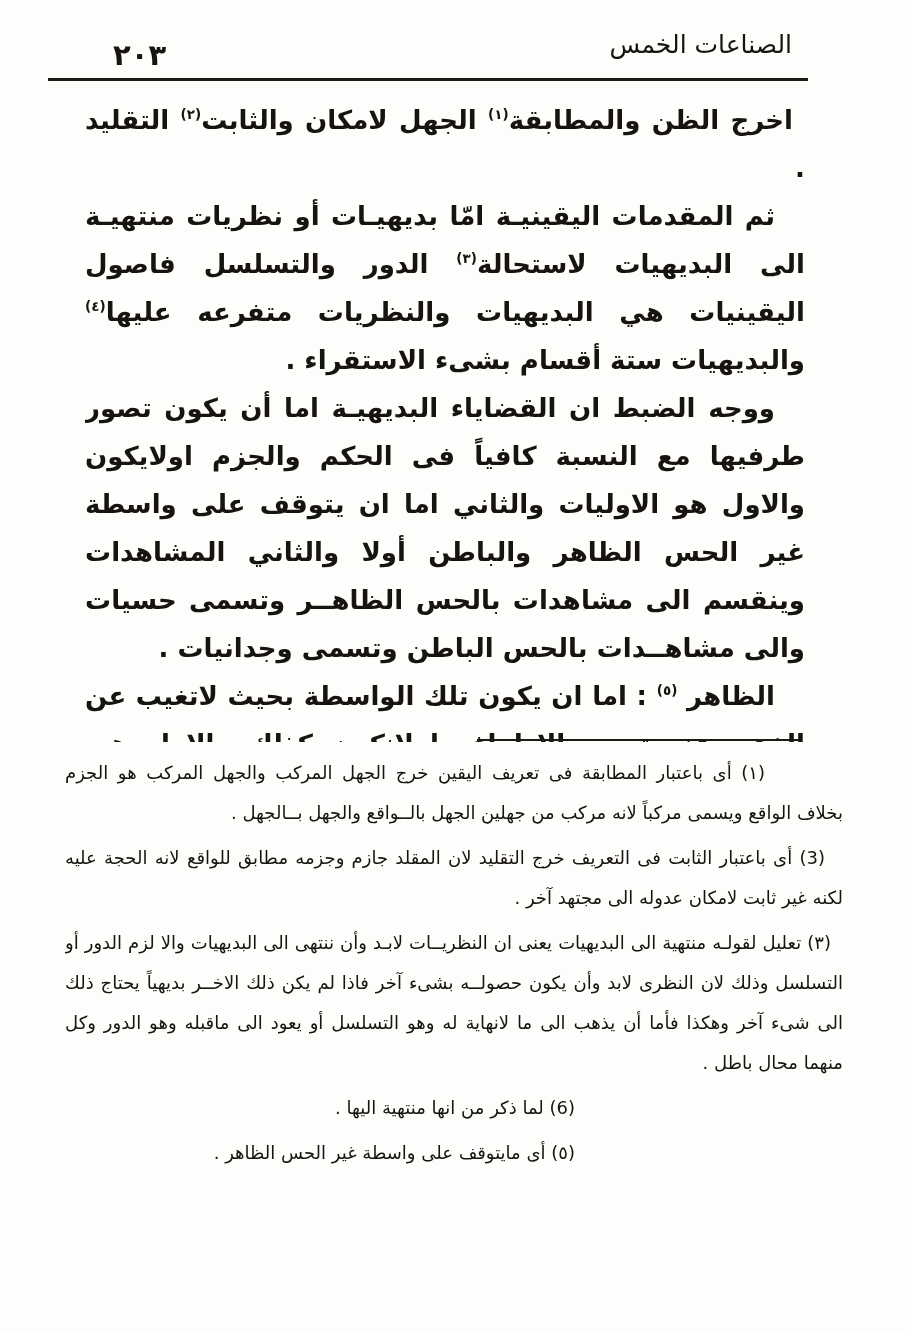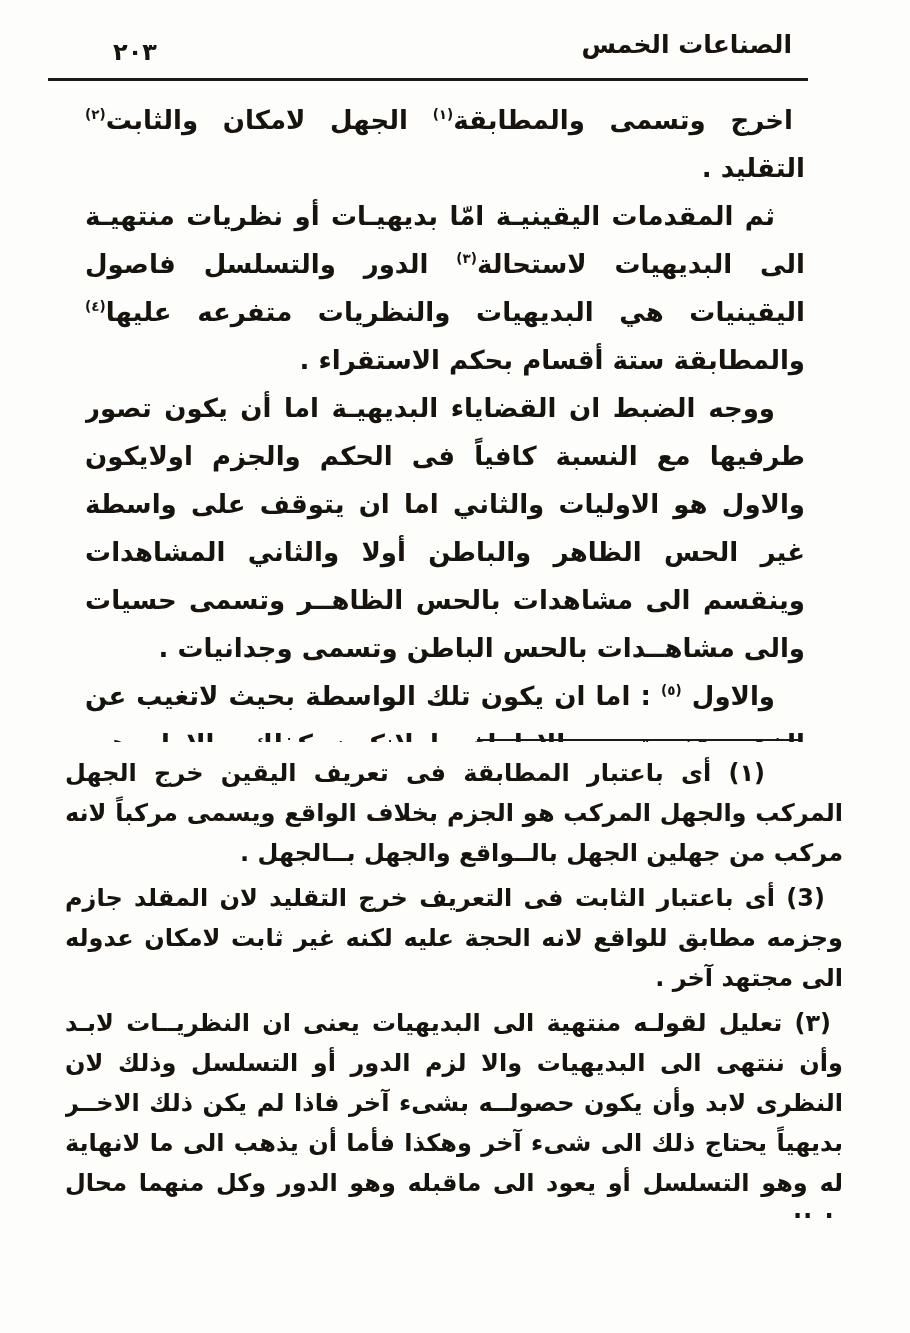--- a/index.html
+++ b/index.html
@@ -9,26 +9,26 @@
     margin:0 auto;
     background:#fdfdfb;
     color:#17130e;
     font-family:"DejaVu Sans",sans-serif;
     direction:rtl;
     overflow:hidden;
   }
   
   .hdr-title{
     position:absolute;top:30px;right:118px;
-    font-size:25px;font-weight:700;letter-spacing:0;
+    font-size:25px;font-weight:400;letter-spacing:0;
     white-space:nowrap;
   }
   .hdr-pageno{
     position:absolute;top:38px;left:113px;
-    font-size:24px;font-weight:700;
+    font-size:29px;font-weight:700;
   }
   .header-rule{
     position:absolute;top:78px;left:48px;width:760px;height:3px;
     background:#1c1a17;
     border:none;margin:0;
   }
   
   .body-text{
     position:absolute;top:96px;left:85px;width:720px;height:646px;
     overflow:hidden;
@@ -52,21 +52,21 @@
   .footnote-sep{
     position:absolute;top:739px;left:477px;width:323px;height:2px;
     background:#1c1a17;border:none;margin:0;
   }
   .footnotes{
     position:absolute;top:753px;left:65px;width:778px;height:465px;
     overflow:hidden;
   }
   .footnotes p{
     margin:0 0 5px 0;
-    font-size:24px;font-weight:700;
+    font-size:18px;font-weight:400;
     line-height:40px;
     text-align:justify;
     text-justify:inter-word;
   }
   .footnotes p:nth-of-type(1){text-indent:78px;}
   .footnotes p:nth-of-type(2){text-indent:18px;}
   .footnotes p:nth-of-type(3){text-indent:12px;}
   .footnotes p:nth-of-type(4),
   .footnotes p:nth-of-type(5){padding-right:268px;text-indent:0;}
 </style>
@@ -75,24 +75,24 @@
 
 <div class="page">
 
   <header>
     <span class="hdr-title">الصناعات الخمس</span>
     <span class="hdr-pageno">٢٠٣</span>
     <div class="header-rule"></div>
   </header>
 
   <main class="body-text">
-      <p><span>اخرج وتسمى والمطابقة</span><sup>(١)</sup><span> الجهل لامكان والثابت</span><sup>(٢)</sup><span> التقليد .</span></p>
-      <p><span>ثم المقدمات اليقينيـة امّا بديهيـات أو نظريات منتهيـة الى البديهيات لاستحالة</span><sup>(٣)</sup><span> الدور والتسلسل فاصول اليقينيات هي البديهيات والنظريات متفرعه عليها</span><sup>(٤)</sup><span> والمطابقة ستة أقسام بحكم الاستقراء .</span></p>
+      <p><span>اخرج الظن والمطابقة</span><sup>(١)</sup><span> الجهل لامكان والثابت</span><sup>(٢)</sup><span> التقليد .</span></p>
+      <p><span>ثم المقدمات اليقينيـة امّا بديهيـات أو نظريات منتهيـة الى البديهيات لاستحالة</span><sup>(٣)</sup><span> الدور والتسلسل فاصول اليقينيات هي البديهيات والنظريات متفرعه عليها</span><sup>(٤)</sup><span> والبديهيات ستة أقسام بشىء الاستقراء .</span></p>
       <p><span>ووجه الضبط ان القضاياء البديهيـة اما أن يكون تصور طرفيها مع النسبة كافياً فى الحكم والجزم اولايكون والاول هو الاوليات والثاني اما ان يتوقف على واسطة غير الحس الظاهر والباطن أولا والثاني المشاهدات وينقسم الى مشاهدات بالحس الظاهــر وتسمى حسيات والى مشاهــدات بالحس الباطن وتسمى وجدانيات .</span></p>
-      <p><span>والاول </span><sup>(٥)</sup><span> : اما ان يكون تلك الواسطة بحيث لاتغيب عن الذهن عند تصور الاطراف اولانكون كذلك والاول هي الفطريات ويسمى قضايا قياساتها معها .</span></p>
+      <p><span>الظاهر </span><sup>(٥)</sup><span> : اما ان يكون تلك الواسطة بحيث لاتغيب عن الذهن عند تصور الاطراف اولانكون كذلك والاول هي الفطريات ويسمى قضايا قياساتها معها .</span></p>
     </main>
 
   <div class="footnote-sep"></div>
 
   <section class="footnotes">
       <p>(١) أى باعتبار المطابقة فى تعريف اليقين خرج الجهل المركب والجهل المركب هو الجزم بخلاف الواقع ويسمى مركباً لانه مركب من جهلين الجهل بالــواقع والجهل بــالجهل .</p>
       <p>(3) أى باعتبار الثابت فى التعريف خرج التقليد لان المقلد جازم وجزمه مطابق للواقع لانه الحجة عليه لكنه غير ثابت لامكان عدوله الى مجتهد آخر .</p>
       <p>(٣) تعليل لقولـه منتهية الى البديهيات يعنى ان النظريــات لابـد وأن ننتهى الى البديهيات والا لزم الدور أو التسلسل وذلك لان النظرى لابد وأن يكون حصولــه بشىء آخر فاذا لم يكن ذلك الاخــر بديهياً يحتاج ذلك الى شىء آخر وهكذا فأما أن يذهب الى ما لانهاية له وهو التسلسل أو يعود الى ماقبله وهو الدور وكل منهما محال باطل .</p>
       <p>(6) لما ذكر من انها منتهية اليها .</p>
       <p>(٥) أى مايتوقف على واسطة غير الحس الظاهر .</p>

